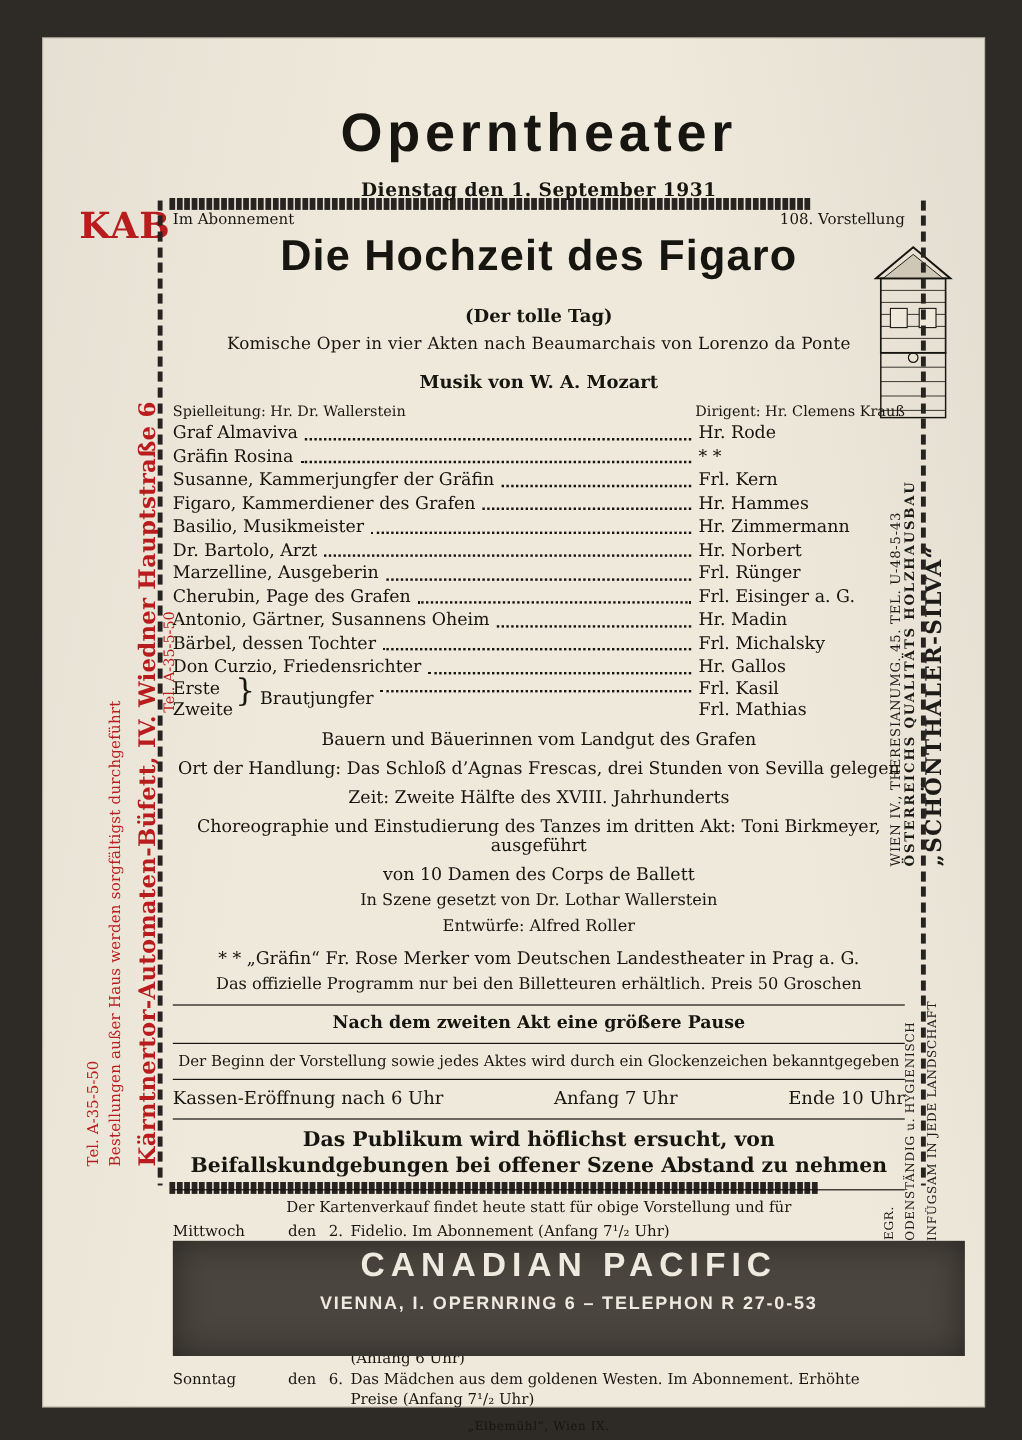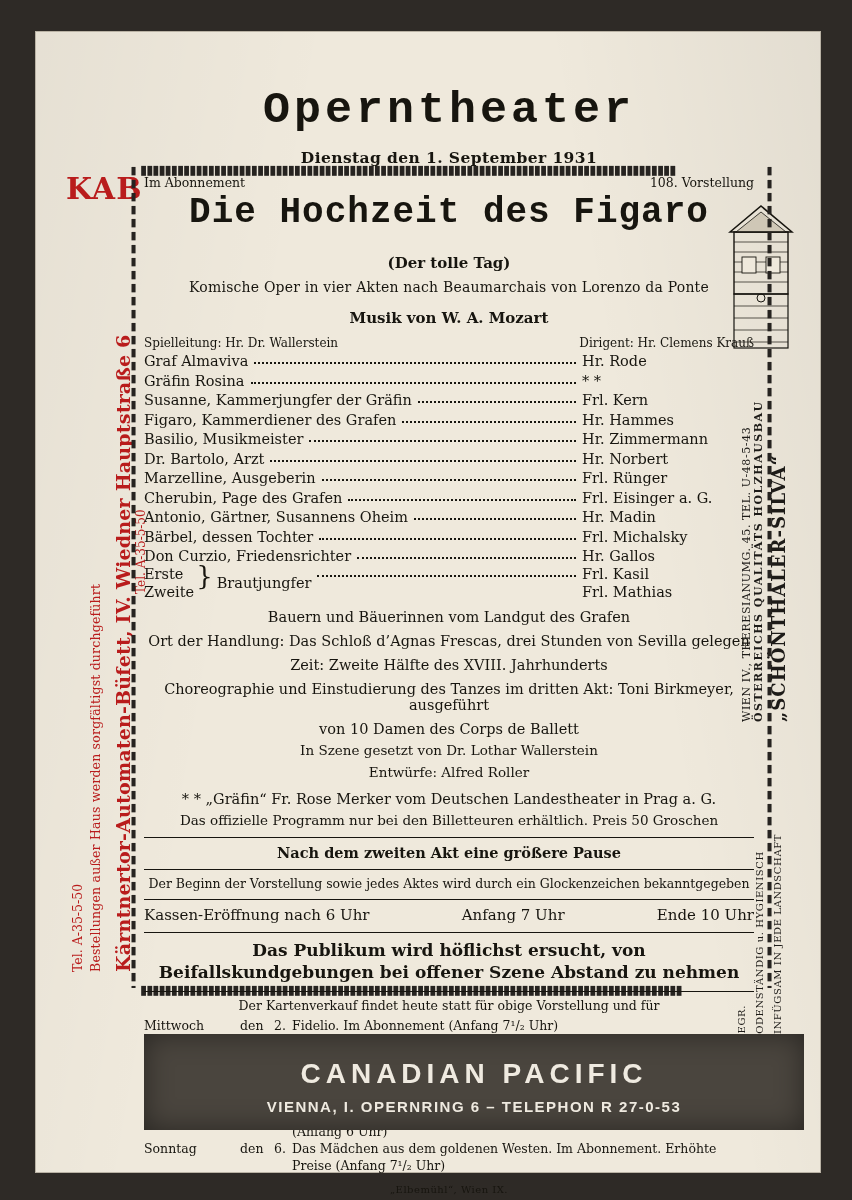--- a/index.html
+++ b/index.html
@@ -82,42 +82,42 @@
     font-size:11px;line-height:10px;color:#262320;
     font-family:"DejaVu Sans", sans-serif;
     writing-mode:vertical-rl;white-space:nowrap;
   }
   
   .bill{
     position:absolute;left:108px;top:54px;width:610px;
     color:#17150f;
     text-align:center;
   }
-  .fraktur{font-family:Liberation Mono, monospace;font-weight:bold;}
+  .fraktur{font-family:Liberation Sans, sans-serif;font-weight:bold;}
   .title{
     font-size:45px;letter-spacing:4px;line-height:50px;
     font-weight:bold;
   }
   .datum{font-size:15.5px;font-weight:bold;margin-top:12px;letter-spacing:0.4px;}
   .row-ab{
     display:flex;justify-content:space-between;font-size:12.5px;margin-top:8px;
   }
   .work{
     font-size:36px;font-weight:bold;letter-spacing:1px;line-height:42px;margin-top:2px;
   }
   .subwork{font-size:15px;font-weight:bold;margin-top:20px;}
   .genre{font-size:14px;margin-top:7px;letter-spacing:0.2px;}
   .musik{font-size:15px;font-weight:bold;margin-top:14px;}
   .credits-row{
     display:flex;justify-content:space-between;font-size:12px;margin-top:9px;
   }
   
   .cast{margin-top:2px;}
   .cast-line{
-    display:flex;font-size:14.5px;line-height:19.5px;
+    display:flex;align-items:flex-end;font-size:14.5px;line-height:19.5px;
     text-align:left;
   }
   .cast-role{white-space:nowrap;}
   .cast-dots{
     flex:1;border-bottom:2px dotted #17150f;margin:0 6px 5px 6px;height:10px;
   }
   .cast-actor{width:172px;text-align:left;white-space:nowrap;}
   .brace-block{
     display:flex;font-size:14.5px;text-align:left;margin-top:-2px;
   }
@@ -143,21 +143,21 @@
   .weiter{font-size:13.5px;font-weight:bold;margin-top:5px;}
   .printer{font-size:10px;margin-top:10px;letter-spacing:0.5px;}
   
   .ad{
     position:absolute;left:108px;top:1002px;width:660px;height:96px;
     background:#4a453e;color:#efeae0;
     font-family:"Liberation Sans", sans-serif;
     text-align:center;
     box-shadow:inset 0 0 28px rgba(0,0,0,.45);
   }
-  .ad1{font-size:28px;font-weight:bold;letter-spacing:5px;padding-top:24px;}
+  .ad1{font-size:28px;font-weight:bold;letter-spacing:5px;padding-top:4px;}
   .ad2{font-size:27px;font-weight:bold;letter-spacing:2px;margin-top:3px;}
   .ad3{font-size:15px;font-weight:bold;letter-spacing:1.5px;margin-top:8px;}
 </style>
 </head>
 <body>
 
 <div class="page">
   <div class="paper-tint"></div>
 
   <div class="left-rail">

